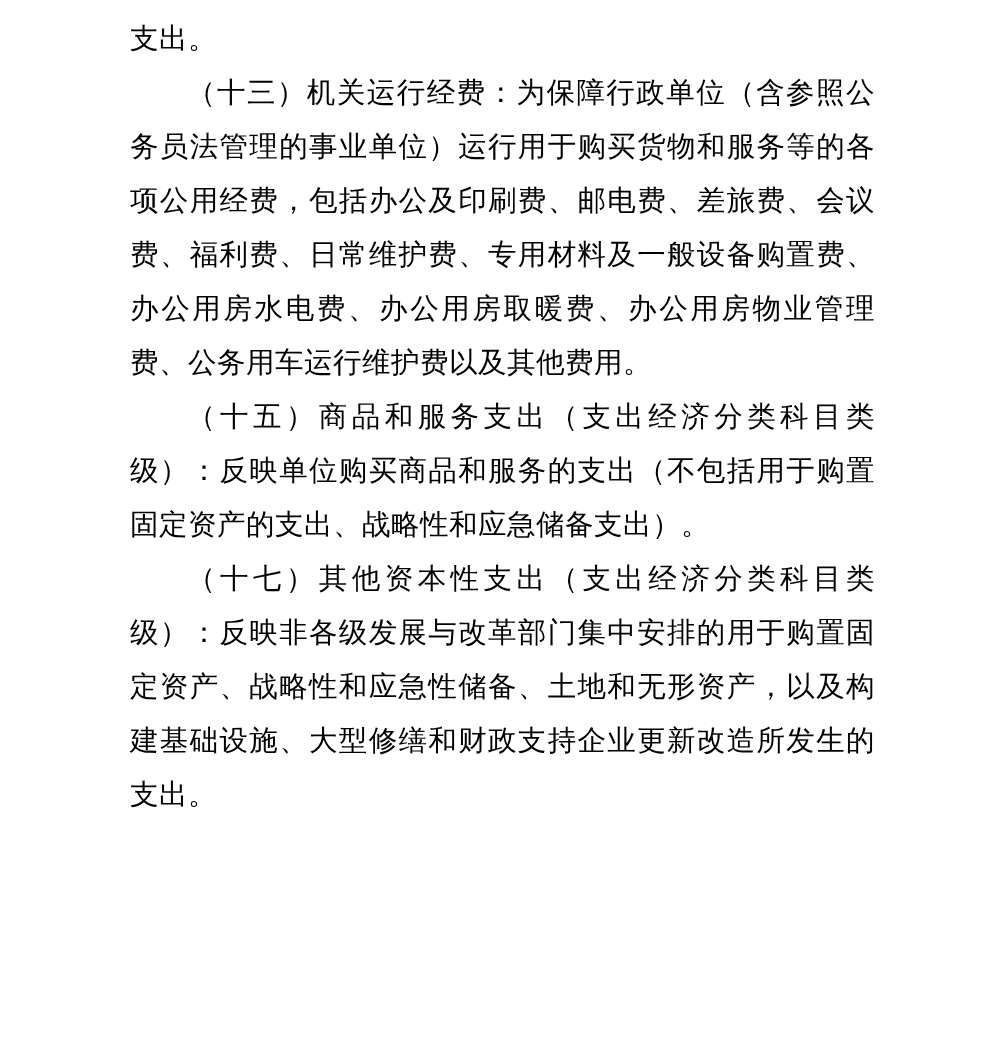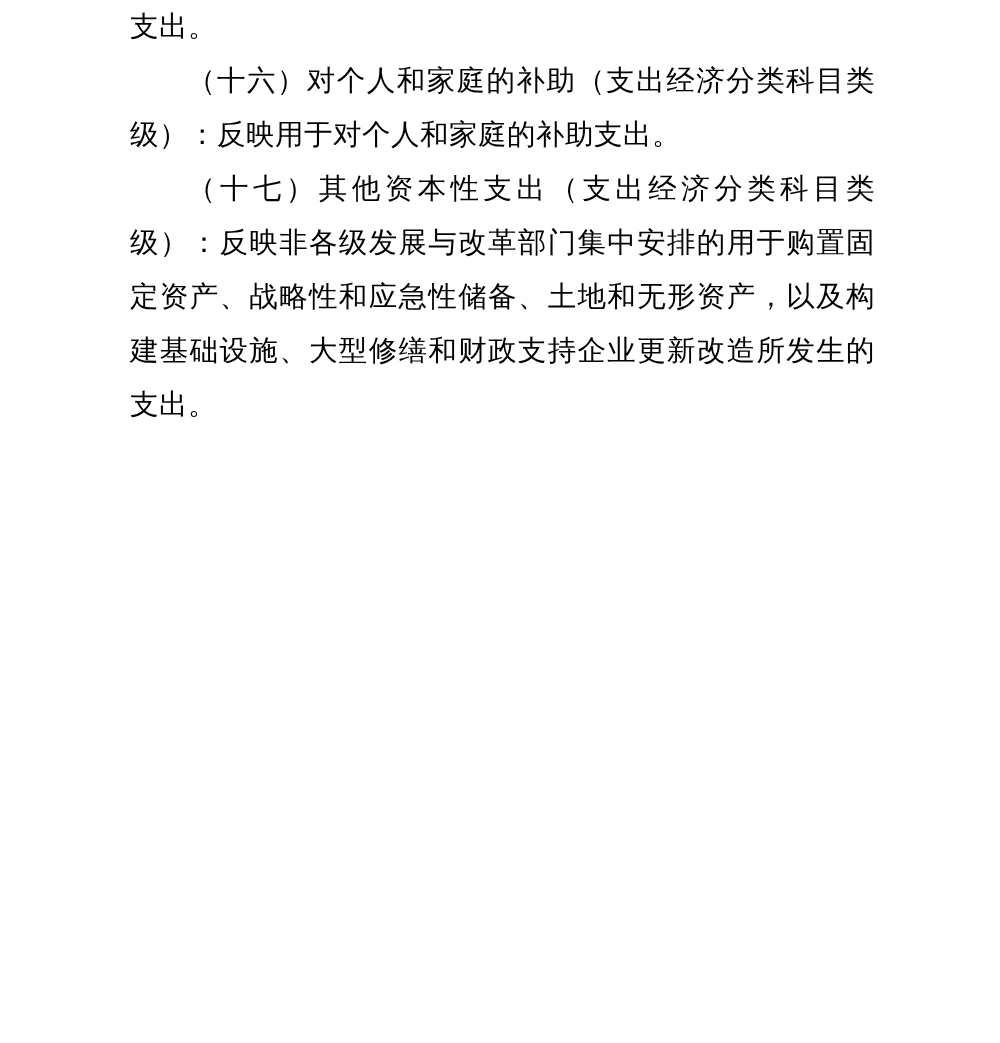--- a/index.html
+++ b/index.html
@@ -12,21 +12,21 @@
     height: 1043px;
     font-family: "DejaVu Serif", "Liberation Serif", serif;
     color: #000000;
     overflow: hidden;
   }
   .page {
     width: 1000px;
     height: 1043px;
     position: relative;
     box-sizing: border-box;
-    padding: 0 125px 0 130px;
+    padding: 12px 125px 0 130px;
   }
   .para {
     font-size: 28.5px;
     line-height: 54px;
     text-align: justify;
     text-justify: inter-ideograph;
     letter-spacing: 0.5px;
     margin: 0;
     text-indent: 0;
   }
@@ -34,20 +34,21 @@
     text-indent: 57px;
   }
 </style>
 </head>
 <body>
 
 <div class="page">
 
   <p class="para">支出。</p>
 
+  <p class="para indent">（十三）机关运行经费：为保障行政单位（含参照公务员法管理的事业单位）运行用于购买货物和服务等的各项公用经费，包括办公及印刷费、邮电费、差旅费、会议费、福利费、日常维护费、专用材料及一般设备购置费、办公用房水电费、办公用房取暖费、办公用房物业管理费、公务用车运行维护费以及其他费用。</p>
 
 
+  <p class="para indent">（十五）商品和服务支出（支出经济分类科目类级）：反映单位购买商品和服务的支出（不包括用于购置固定资产的支出、战略性和应急储备支出）。</p>
 
-  <p class="para indent">（十六）对个人和家庭的补助（支出经济分类科目类级）：反映用于对个人和家庭的补助支出。</p>
 
   <p class="para indent">（十七）其他资本性支出（支出经济分类科目类级）：反映非各级发展与改革部门集中安排的用于购置固定资产、战略性和应急性储备、土地和无形资产，以及构建基础设施、大型修缮和财政支持企业更新改造所发生的支出。</p>
 
 </div>
 
 </body></html>

